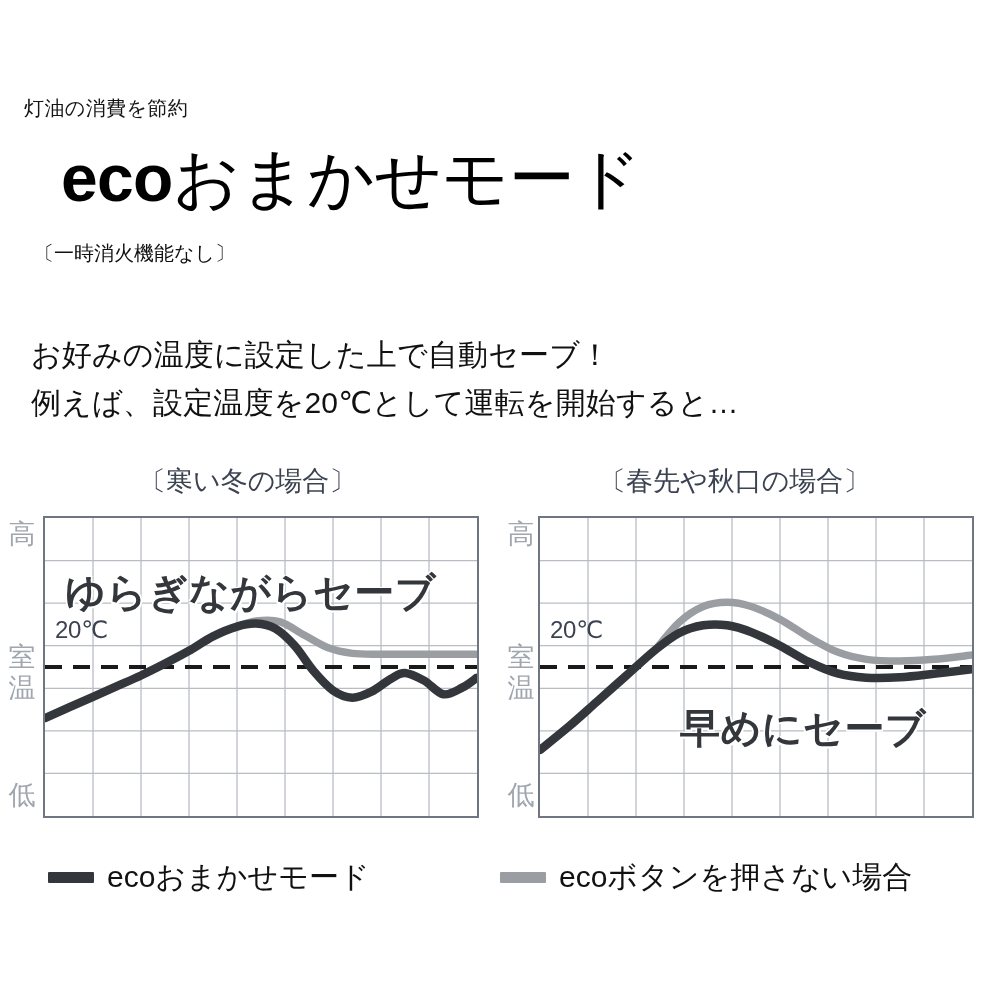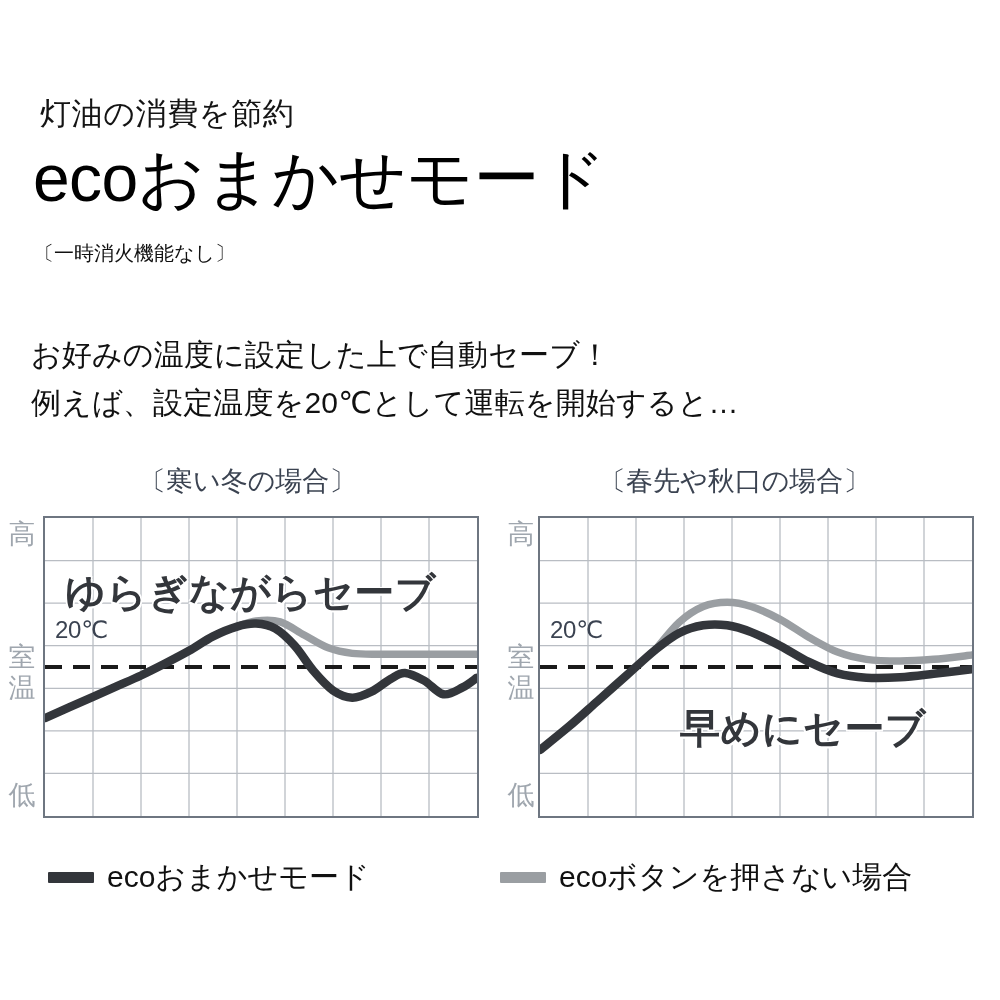--- a/index.html
+++ b/index.html
@@ -17,41 +17,42 @@
   }
 
   
   #header-block {
     position: absolute;
     left: 0; top: 0;
     width: 1000px;
   }
   #eyebrow {
     position: absolute;
-    left: 40px;
+    left: 24px;
     top: 98px;
-    font-size: 31px;
+    font-size: 20px;
     letter-spacing: 0.02em;
     color: #141414;
     white-space: nowrap;
     line-height: 1;
   }
   #headline {
     position: absolute;
     left: 33px;
     top: 145px;
     font-size: 66px;
     line-height: 1;
     color: #000000;
     white-space: nowrap;
     letter-spacing: -0.005em;
   }
   #headline .eco-word {
-    font-weight: 400;
+    font-weight: 700;
     letter-spacing: -0.01em;
+    margin-left: 28px;
   }
   #headline .jp-word {
     font-weight: 400;
   }
   #subnote {
     position: absolute;
     left: 34px;
     top: 243px;
     font-size: 20px;
     color: #111111;

